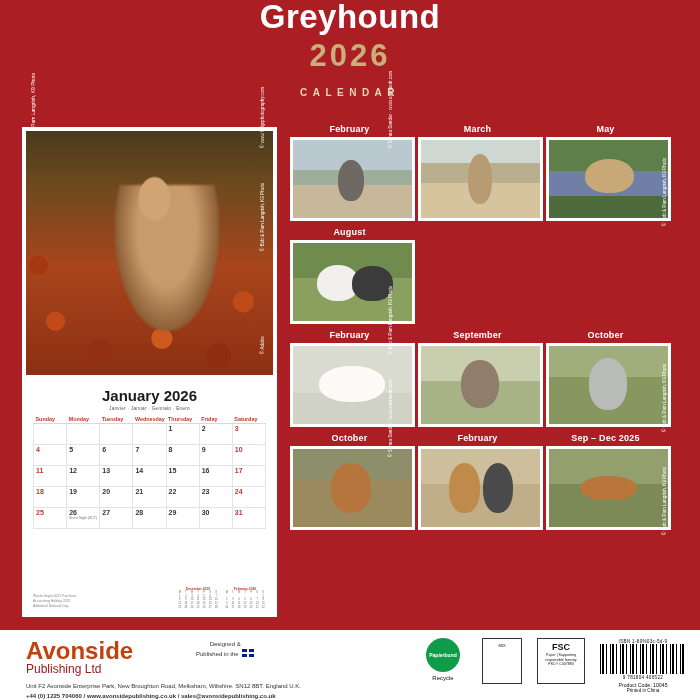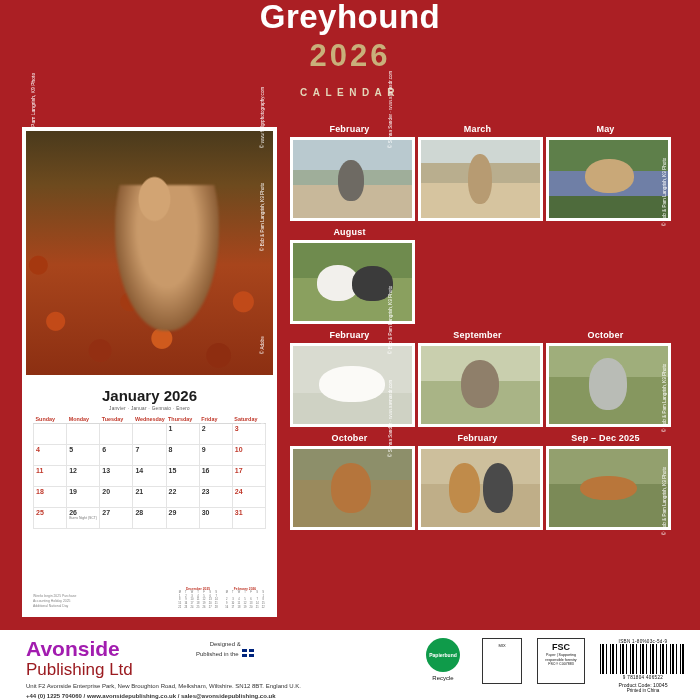--- a/index.html
+++ b/index.html
@@ -122,22 +122,22 @@
   .mcredit.right { left:auto; right:-78px; top:84px; transform:rotate(-90deg); transform-origin:left bottom;}
   
   .sc { position:absolute; inset:0; }
   .dogshape { position:absolute; border-radius:48% 48% 45% 45%; filter:blur(0.6px); }
   
   .footer {
     position:absolute; left:0; bottom:0; width:700px; height:70px;
     background:#ffffff;
   }
   .brand { position:absolute; left:26px; top:8px; }
-  .brand .b1 { font-size:21px; color:#a21caf; font-weight:bold; line-height:1.05; }
-  .brand .b2 { font-size:17px; color:#9b1b20; line-height:1.15; }
+  .brand .b1 { font-size:24px; color:#c2410c; font-weight:bold; line-height:1.05; }
+  .brand .b2 { font-size:12px; color:#9b1b20; line-height:1.15; }
   .addr {
     position:absolute; left:26px; top:52px; font-size:6px; color:#333; line-height:1.6;
   }
   .addr .bold { font-weight:bold; }
   .ukbox {
     position:absolute; left:196px; top:10px; text-align:center; font-size:6px; color:#333;
     line-height:1.5;
   }
   .ukflag {
     display:inline-block; width:12px; height:8px; vertical-align:-1px;

